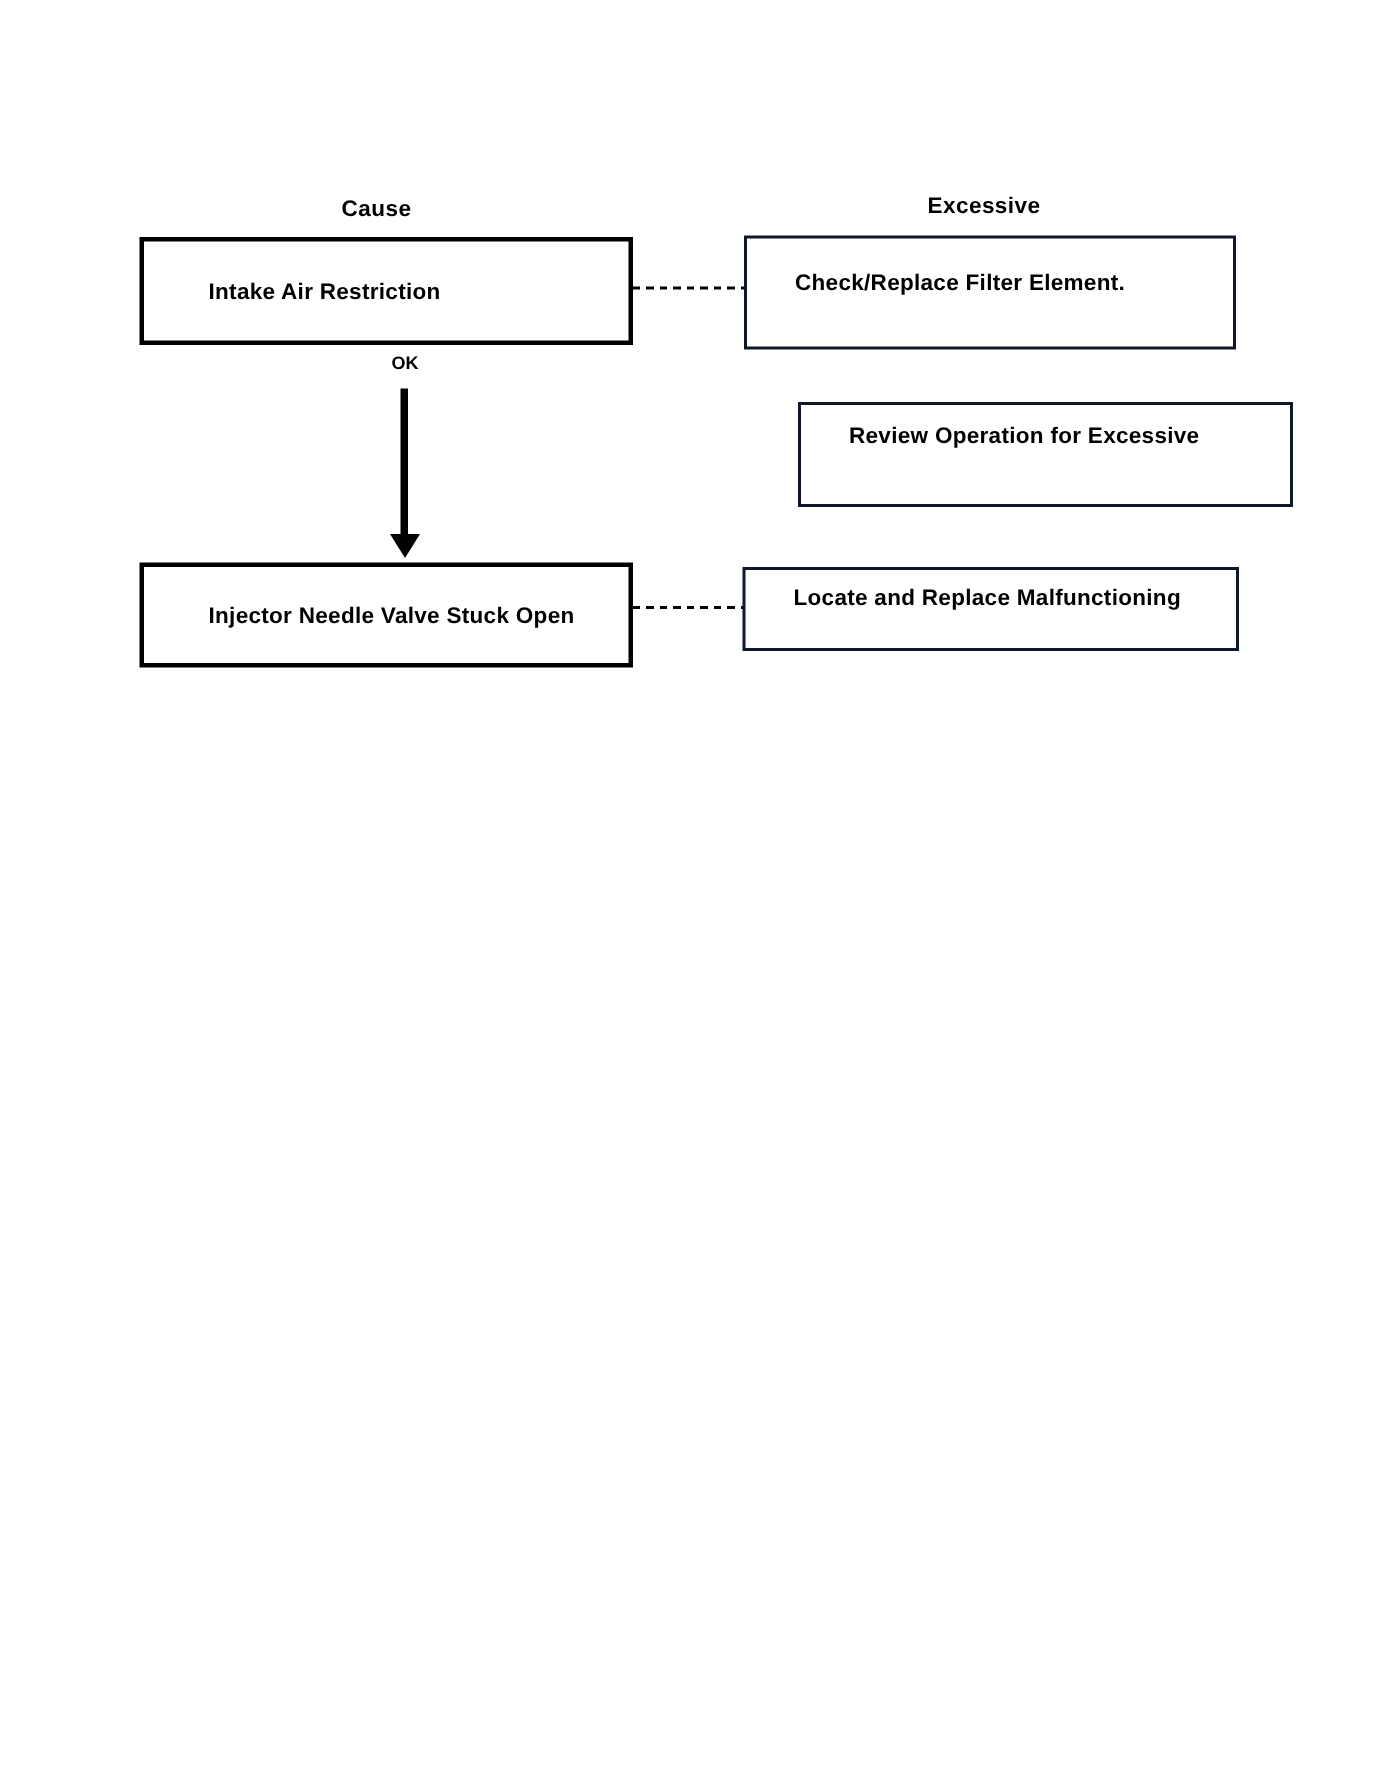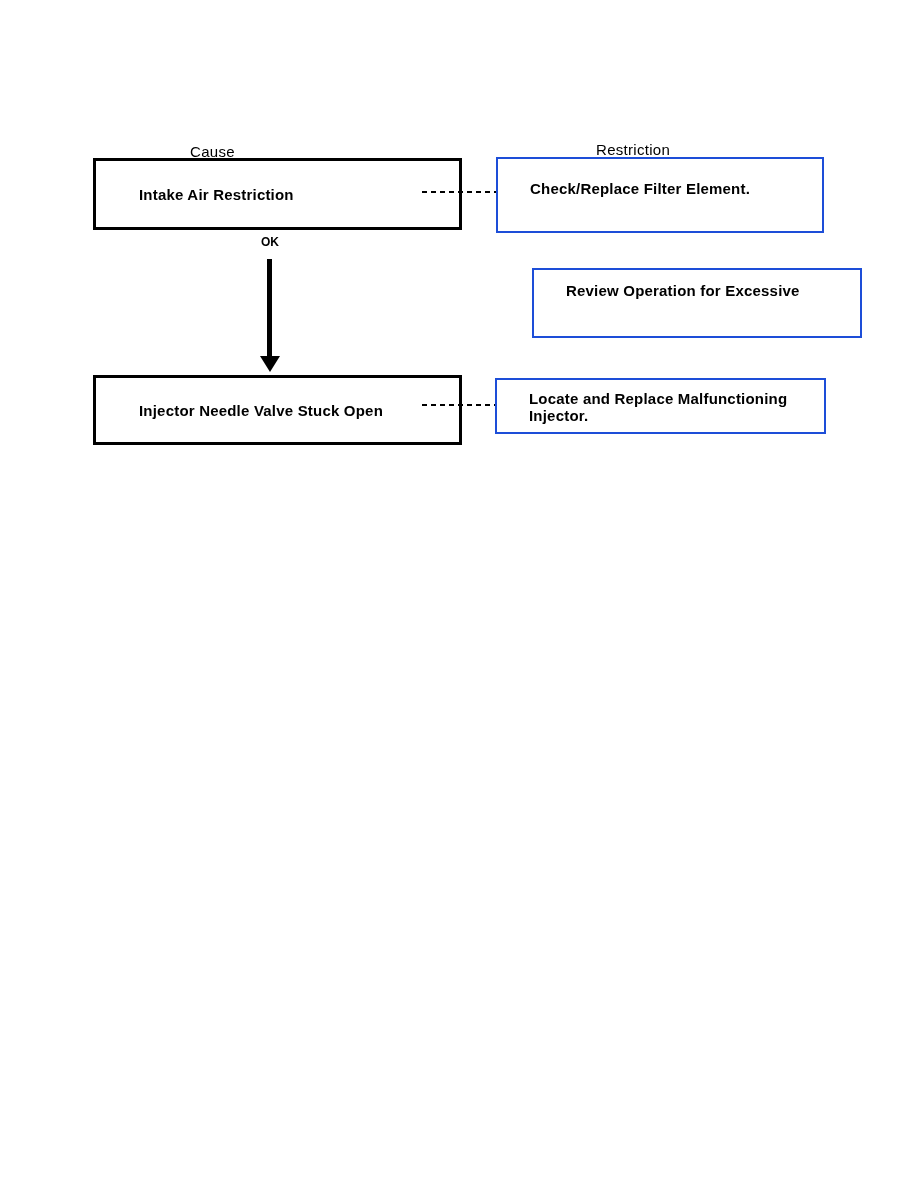--- a/index.html
+++ b/index.html
@@ -12,46 +12,46 @@
     width: 918px;
     height: 1188px;
     background: #ffffff;
     font-family: "Liberation Sans", sans-serif;
     color: #000000;
     overflow: hidden;
   }
   .col-header {
     position: absolute;
     font-size: 15px;
-    font-weight: 400;
+    font-weight: 700;
     letter-spacing: 0.3px;
-    margin-top: 12px;
+    text-align: center;
   }
   .col-header.cause { left: 190px; top: 131px; width: 122px; }
   .col-header.correction { left: 596px; top: 129px; width: 120px; }
 
   .cause-box {
     position: absolute;
     left: 93px;
-    width: 369px;
+    width: 329px;
     border: 3px solid #000000;
     box-sizing: border-box;
     display: flex;
     align-items: center;
     padding-left: 43px;
     font-size: 15px;
     font-weight: 700;
     letter-spacing: 0.2px;
   }
   .cause-box.row1 { top: 158px; height: 72px; }
   .cause-box.row3 { top: 375px; height: 70px; }
 
   .correction-box {
     position: absolute;
-    border: 2px solid #1d4ed8;
+    border: 2px solid #0f172a;
     box-sizing: border-box;
     font-size: 15px;
     font-weight: 700;
     letter-spacing: 0.2px;
     line-height: 17px;
     padding-left: 32px;
     padding-right: 18px;
   }
   .correction-box.row1 { left: 496px; top: 157px; width: 328px; height: 76px; padding-top: 21px; }
   .correction-box.row2 { left: 496px; top: 268px; width: 330px; height: 70px; padding-top: 12px; margin-left: 36px; }
@@ -94,21 +94,21 @@
     border-top: 16px solid #000000;
   }
 </style>
 </head>
 <body>
 
 <div class="page">
 
   <div class="col-header cause">Cause</div>
 
-  <div class="col-header correction">Restriction</div>
+  <div class="col-header correction">Excessive</div>
 
   <div class="cause-box row1">
     <span>Intake Air Restriction</span>
   </div>
 
   <div class="dash-connector row1"></div>
 
   <div class="correction-box row1">
     <div class="line">Check/Replace Filter Element.</div>
   </div>
@@ -122,16 +122,15 @@
   </div>
 
   <div class="cause-box row3">
     <span>Injector Needle Valve Stuck Open</span>
   </div>
 
   <div class="dash-connector row3"></div>
 
   <div class="correction-box row3">
     <div class="line">Locate and Replace Malfunctioning</div>
-    <div class="line">Injector.</div>
   </div>
 
 </div>
 
 </body></html>

